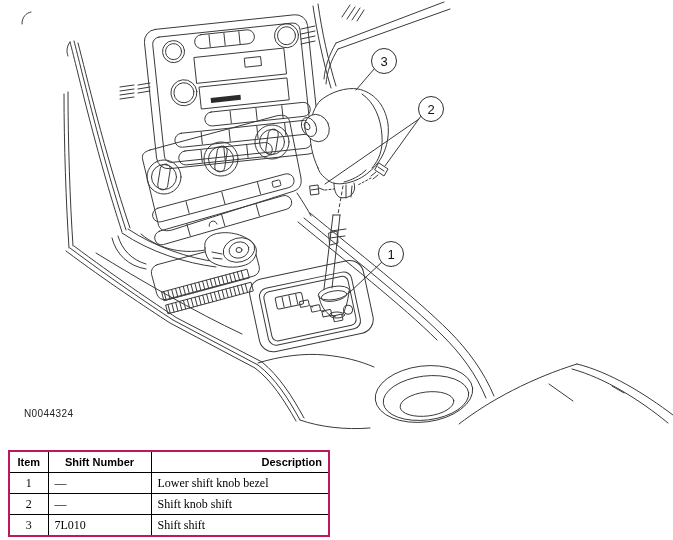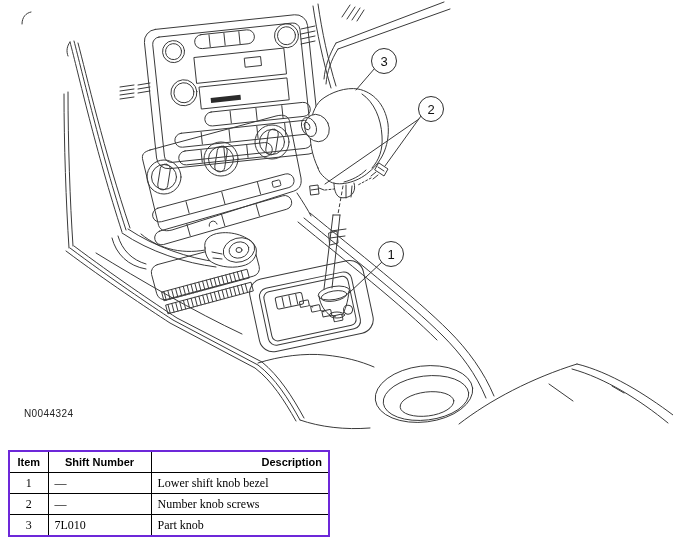--- a/index.html
+++ b/index.html
@@ -7,21 +7,21 @@
          font-family:"Liberation Sans",sans-serif;}
   #artwork{position:absolute;left:0;top:0;}
   .callout{position:absolute;width:24px;height:24px;border:1.3px solid #2e2e2e;border-radius:50%;
            background:#fff;display:flex;align-items:center;justify-content:center;
            font-size:13px;color:#111;font-family:"Liberation Sans",sans-serif;}
   #figure-label{position:absolute;left:24px;top:408px;font-size:10px;color:#222;
                 letter-spacing:.4px;font-family:"Liberation Sans",sans-serif;}
   #parts-table{position:absolute;left:8px;top:450px;border-collapse:collapse;table-layout:fixed;
                font-family:"Liberation Serif",serif;font-size:12px;color:#000;}
   #parts-table th,#parts-table td{border:1px solid #000;padding:0 6px;height:20px;overflow:hidden;}
-  #parts-table{border:2px solid #6d28d9;padding-left:32px;}
+  #parts-table{border:2px solid #be185d;padding-left:32px;}
   #parts-table th{font-family:"Liberation Sans",sans-serif;font-size:11px;font-weight:bold;text-align:center;}
   #parts-table th.desc{text-align:right;}
   #parts-table td.item{text-align:center;padding:0;}
   .col-item{width:39px;} .col-part{width:103px;} .col-desc{width:178px;}
   svg *{vector-effect:non-scaling-stroke;}
 </style>
 </head>
 <body>
 
 <div id="stage">
@@ -277,23 +277,23 @@
     </thead>
     <tbody>
       <tr>
         <td class="item">1</td>
         <td>—</td>
         <td>Lower shift knob bezel</td>
       </tr>
       <tr>
         <td class="item">2</td>
         <td>—</td>
-        <td>Number knob screws</td>
+        <td>Shift knob shift</td>
       </tr>
       <tr>
         <td class="item">3</td>
         <td>7L010</td>
-        <td>Part knob</td>
+        <td>Shift shift</td>
       </tr>
     </tbody>
   </table>
 
 </div>
 
 </body></html>

